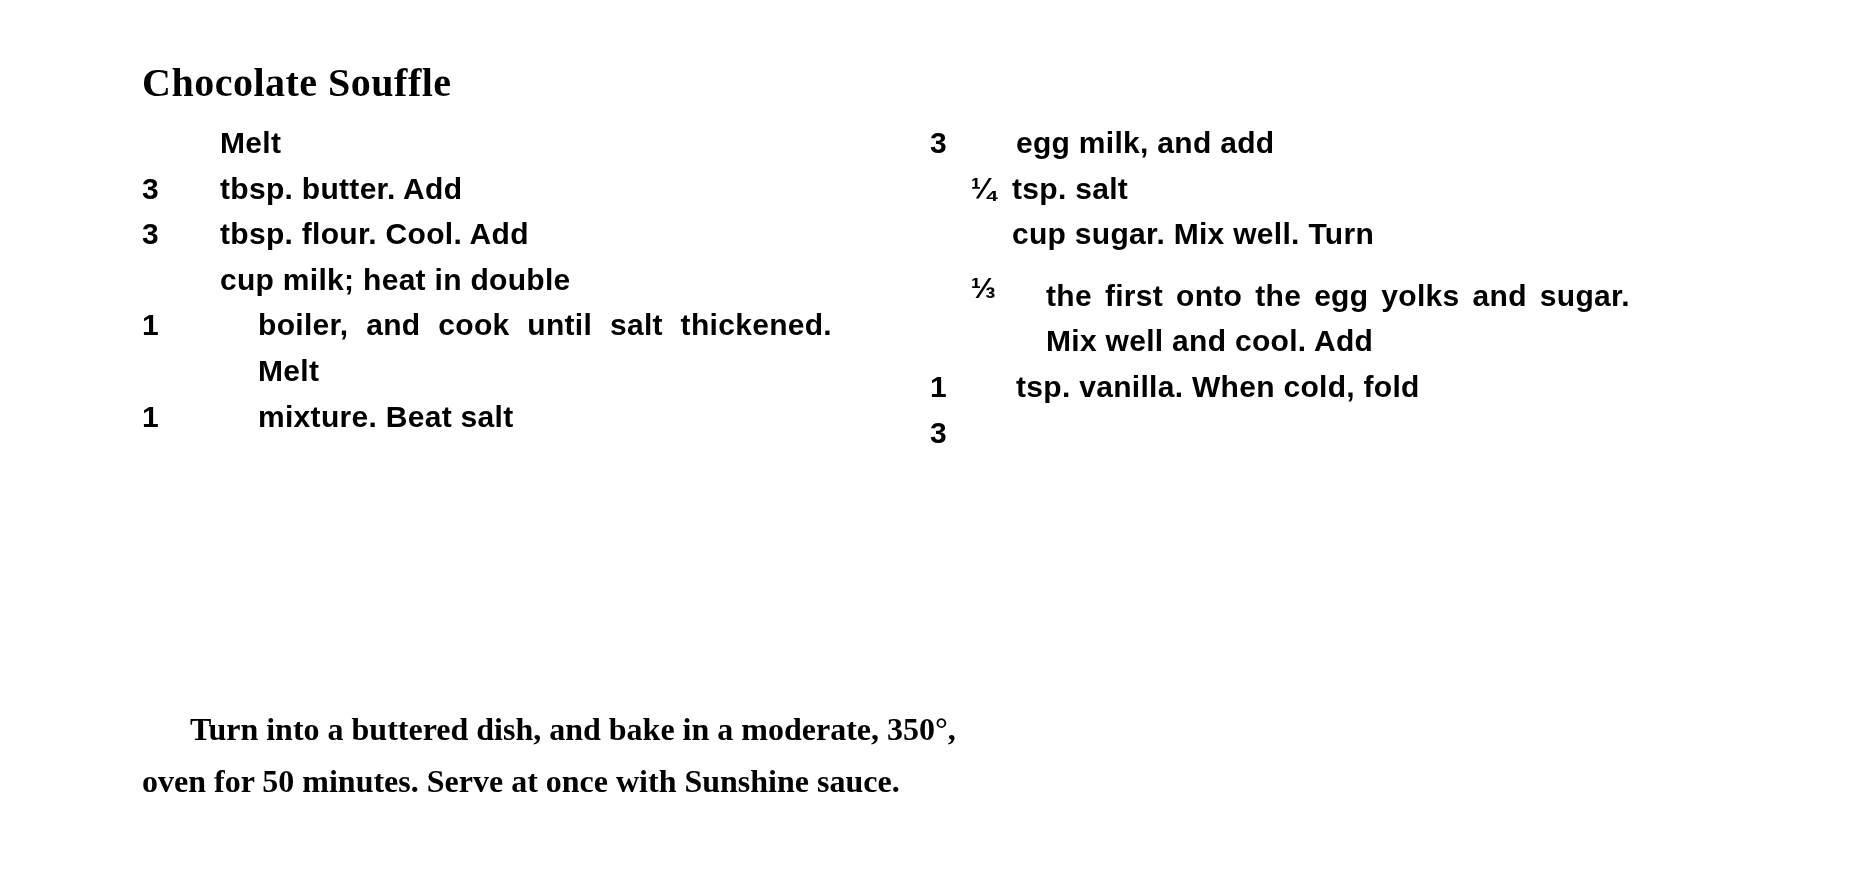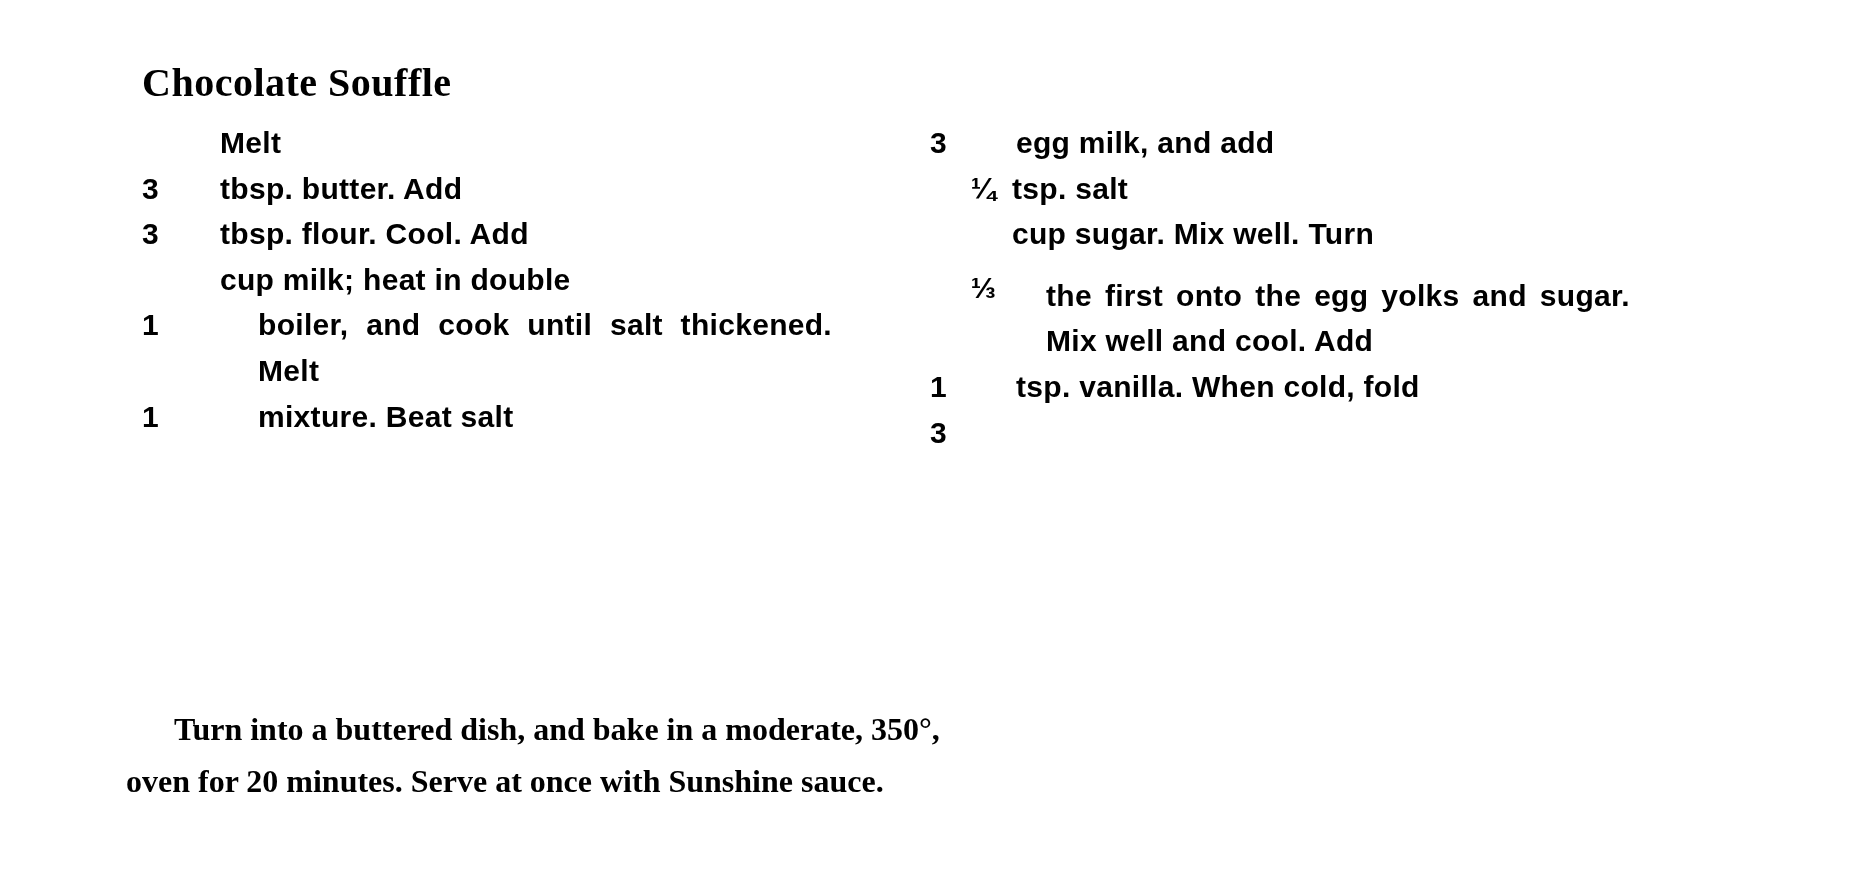--- a/index.html
+++ b/index.html
@@ -96,21 +96,21 @@
   .txt .cont {
     display: block;
     padding-left: 38px;
   }
   .col-right .txt .cont {
     padding-left: 34px;
     margin-top: 16px;
   }
   .method {
     position: absolute;
-    left: 126px;
+    left: 142px;
     top: 672px;
     width: 1490px;
     font-family: "Liberation Serif", serif;
     font-weight: bold;
     font-size: 32px;
     line-height: 1.62;
     text-align: justify;
     text-justify: inter-word;
     text-indent: 48px;
   }
@@ -196,16 +196,16 @@
           <span class="qty">3</span>
         </li>
 
       </ul>
     </div>
 
   </div>
 
   <p class="method">
     <span>Turn into a buttered dish, and bake in a moderate, 350°,</span>
-    <span class="line2">oven for 20 minutes.  Serve at once with Sunshine sauce.</span>
+    <span class="line2">oven for 50 minutes.  Serve at once with Sunshine sauce.</span>
   </p>
 
 </div>
 
 </body></html>

